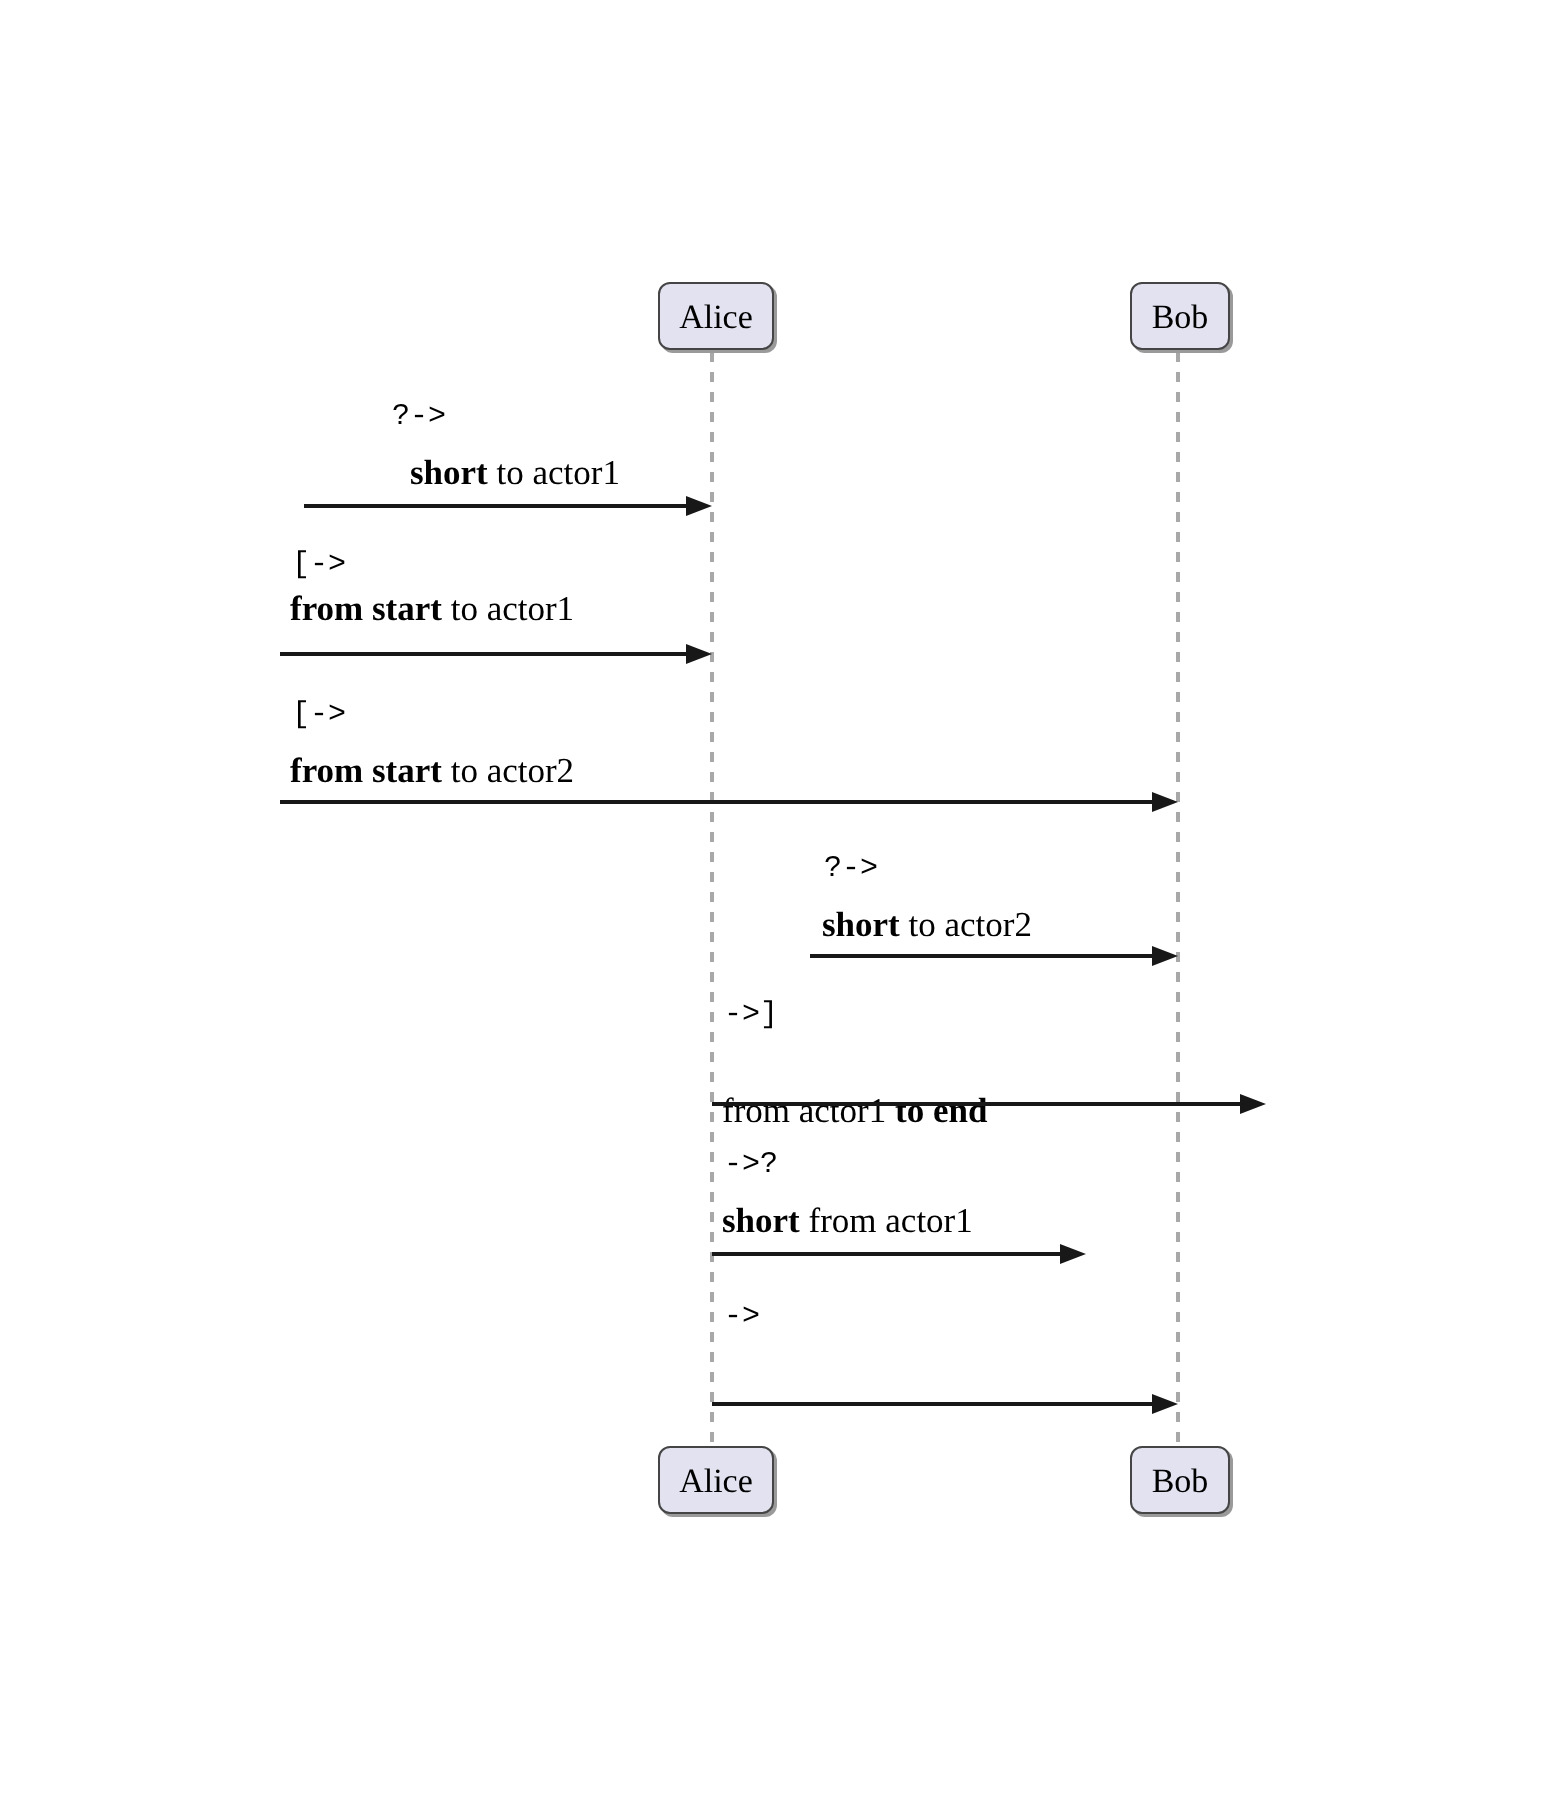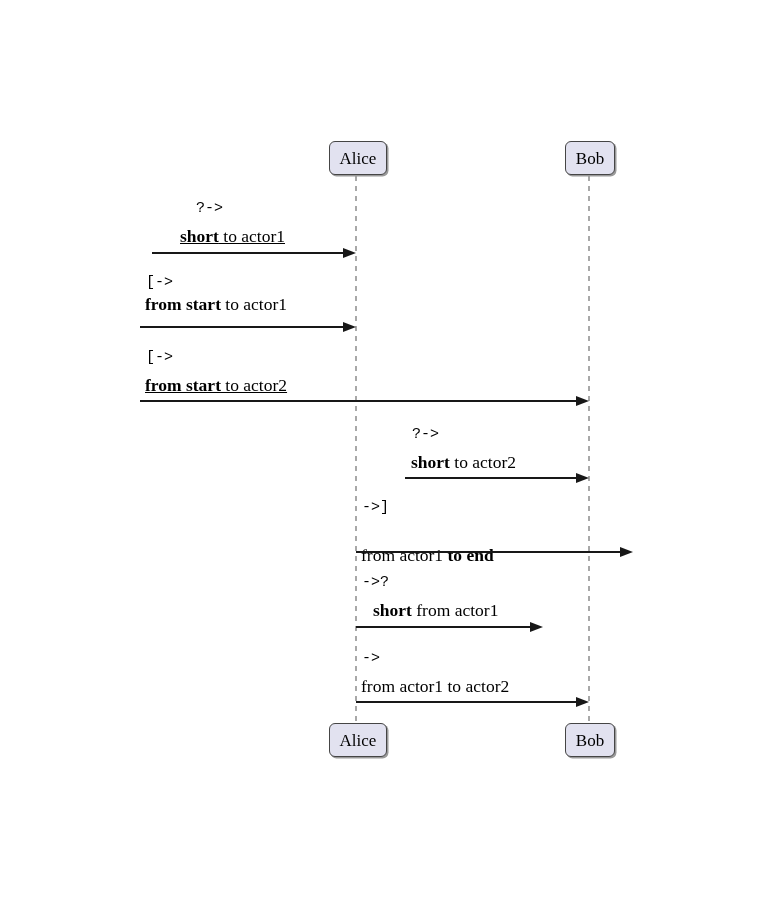--- a/index.html
+++ b/index.html
@@ -22,26 +22,26 @@
   .syntax{position:absolute;font-family:"Liberation Mono","DejaVu Sans Mono",monospace;
           font-size:15px;line-height:1.1;white-space:pre;}
   .label{position:absolute;font-size:17.5px;line-height:1.1;white-space:pre;}
   .label b{font-weight:bold;}
 
   .arrow{position:absolute;height:10px;}
   .arrow .line{position:absolute;left:0;right:11px;top:4.3px;height:1.4px;background:#181818;}
   .arrow .head{position:absolute;right:0;top:0;width:0;height:0;
                border-left:13px solid #181818;border-top:5px solid transparent;border-bottom:5px solid transparent;}
 
-  .s1{left:196px;top:201px;} .l1{left:180px;top:227px;text-decoration:underline;} .a1{left:152px;top:248px;width:204px;}
+  .s1{left:196px;top:201px;} .l1{left:205px;top:227px;} .a1{left:152px;top:248px;width:204px;}
   .s2{left:146px;top:275px;} .l2{left:145px;top:295px;} .a2{left:140px;top:322px;width:216px;}
-  .s3{left:146px;top:350px;} .l3{left:145px;top:376px;text-decoration:underline;} .a3{left:140px;top:396px;width:449px;}
+  .s3{left:146px;top:350px;} .l3{left:145px;top:376px;} .a3{left:140px;top:396px;width:449px;}
   .s4{left:412px;top:427px;} .l4{left:411px;top:453px;} .a4{left:405px;top:473px;width:184px;}
   .s5{left:362px;top:500px;} .l5{left:361px;top:546px;} .a5{left:356px;top:547px;width:277px;}
-  .s6{left:362px;top:575px;} .l6{left:373px;top:601px;} .a6{left:356px;top:622px;width:187px;}
+  .s6{left:362px;top:575px;} .l6{left:361px;top:601px;} .a6{left:356px;top:622px;width:187px;}
   .s7{left:362px;top:651px;} .l7{left:361px;top:677px;} .a7{left:356px;top:697px;width:233px;}
 </style>
 </head>
 <body>
 
 <div id="canvas">
 
   <div class="lifeline life-alice"></div>
   <div class="lifeline life-bob"></div>
 
@@ -94,19 +94,18 @@
     </div>
 
   <div class="syntax s6">-&gt;?</div>
   <div class="label l6"><span></span><b>short</b><span> from actor1</span></div>
   <div class="arrow a6">
       <div class="line"></div>
       <div class="head"></div>
     </div>
 
   <div class="syntax s7">-&gt;</div>
-  <div class="label l7"><span>from actor1 to actor2</span><b></b><span></span></div>
   <div class="arrow a7">
       <div class="line"></div>
       <div class="head"></div>
     </div>
 
 </div>
 
 </body></html>

